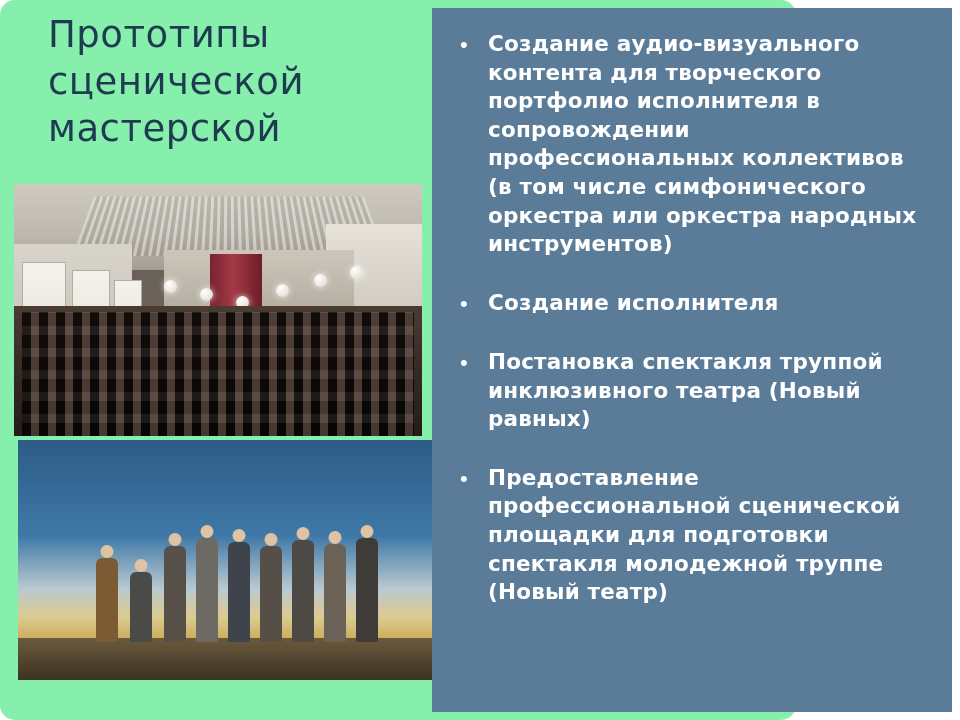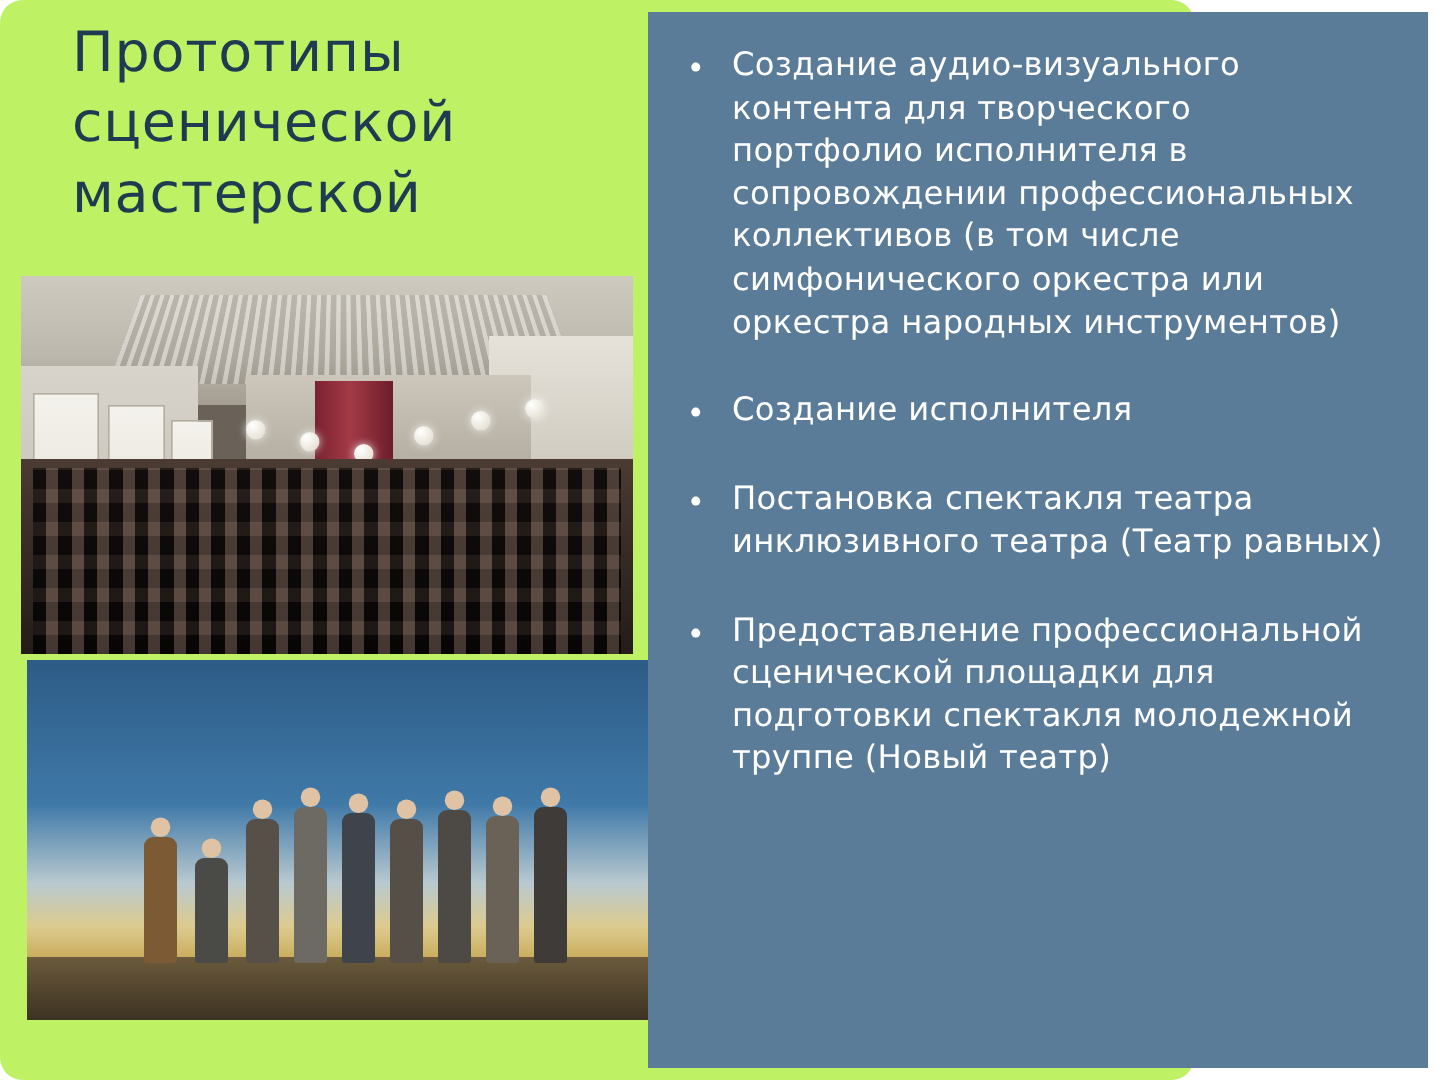--- a/index.html
+++ b/index.html
@@ -10,21 +10,21 @@
     width: 960px;
     height: 720px;
     background: #ffffff;
     font-family: "Liberation Sans", sans-serif;
     overflow: hidden;
   }
   .slide {
     position: relative;
     width: 796px;
     height: 720px;
-    background: #bef264;
+    background: #86efac;
     border-radius: 15px;
   }
 
   
   .title {
     position: absolute;
     left: 48px;
     top: 12px;
     width: 380px;
     font-family: "DejaVu Sans", sans-serif;
@@ -166,21 +166,21 @@
     font-size: 22px;
     line-height: 1.33;
     text-align: left;
   }
   .bullet .text {
     flex: 1 1 auto;
     color: #ffffff;
     font-family: "DejaVu Sans", sans-serif;
     font-size: 21.5px;
     line-height: 1.33;
-    font-weight: 400;
+    font-weight: 700;
     letter-spacing: 0.2px;
   }
 </style>
 </head>
 <body>
 
 <div class="slide">
 
   <div class="title">Прототипы сценической мастерской</div>
 
@@ -225,21 +225,21 @@
         <span class="text">Создание аудио-визуального контента для творческого портфолио исполнителя в сопровождении профессиональных коллективов (в том числе симфонического оркестра или оркестра народных инструментов)</span>
       </div>
 
       <div class="bullet">
         <span class="dot">•</span>
         <span class="text">Создание исполнителя</span>
       </div>
 
       <div class="bullet">
         <span class="dot">•</span>
-        <span class="text">Постановка спектакля театра инклюзивного театра (Театр равных)</span>
+        <span class="text">Постановка спектакля труппой инклюзивного театра (Новый равных)</span>
       </div>
 
       <div class="bullet">
         <span class="dot">•</span>
         <span class="text">Предоставление профессиональной сценической площадки для подготовки спектакля молодежной труппе (Новый театр)</span>
       </div>
 
     </div>
   </div>
 

